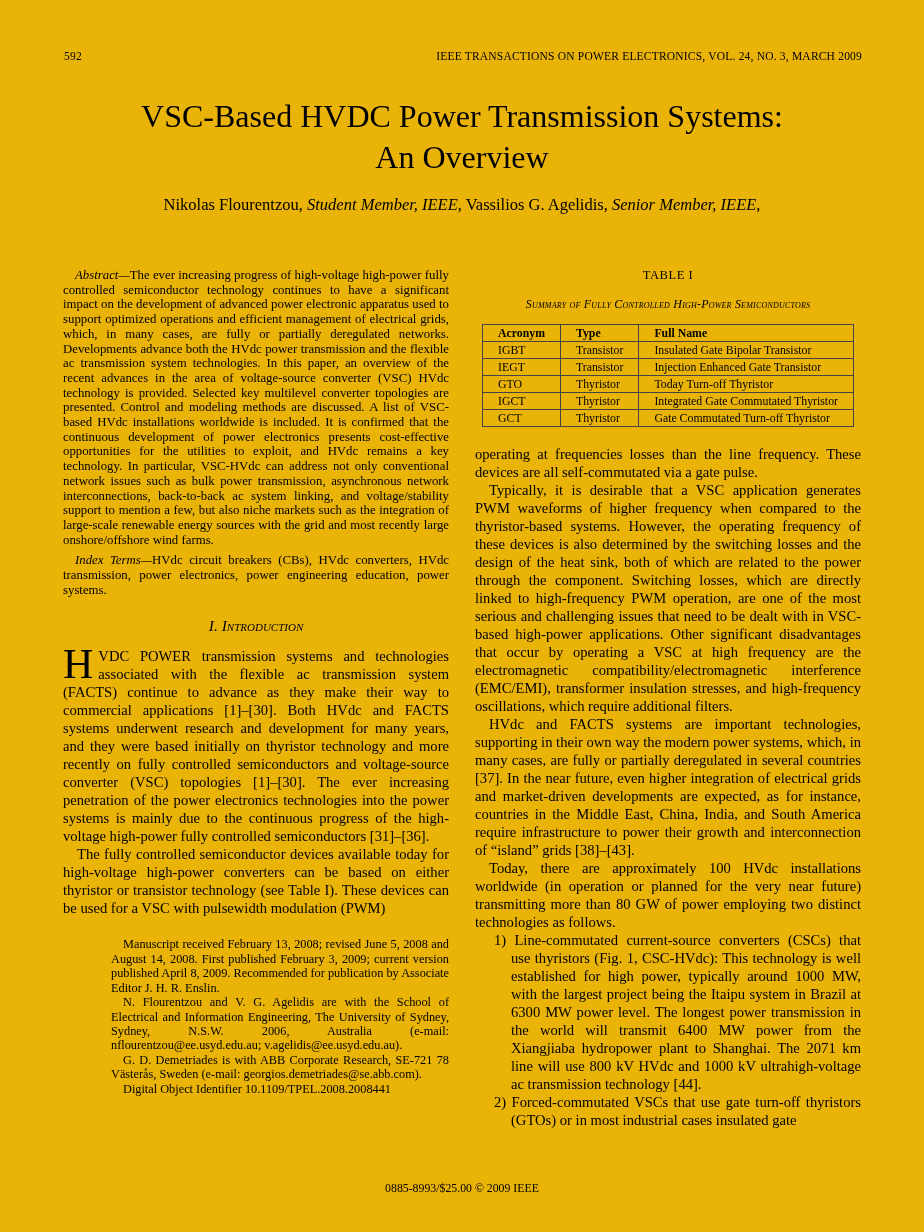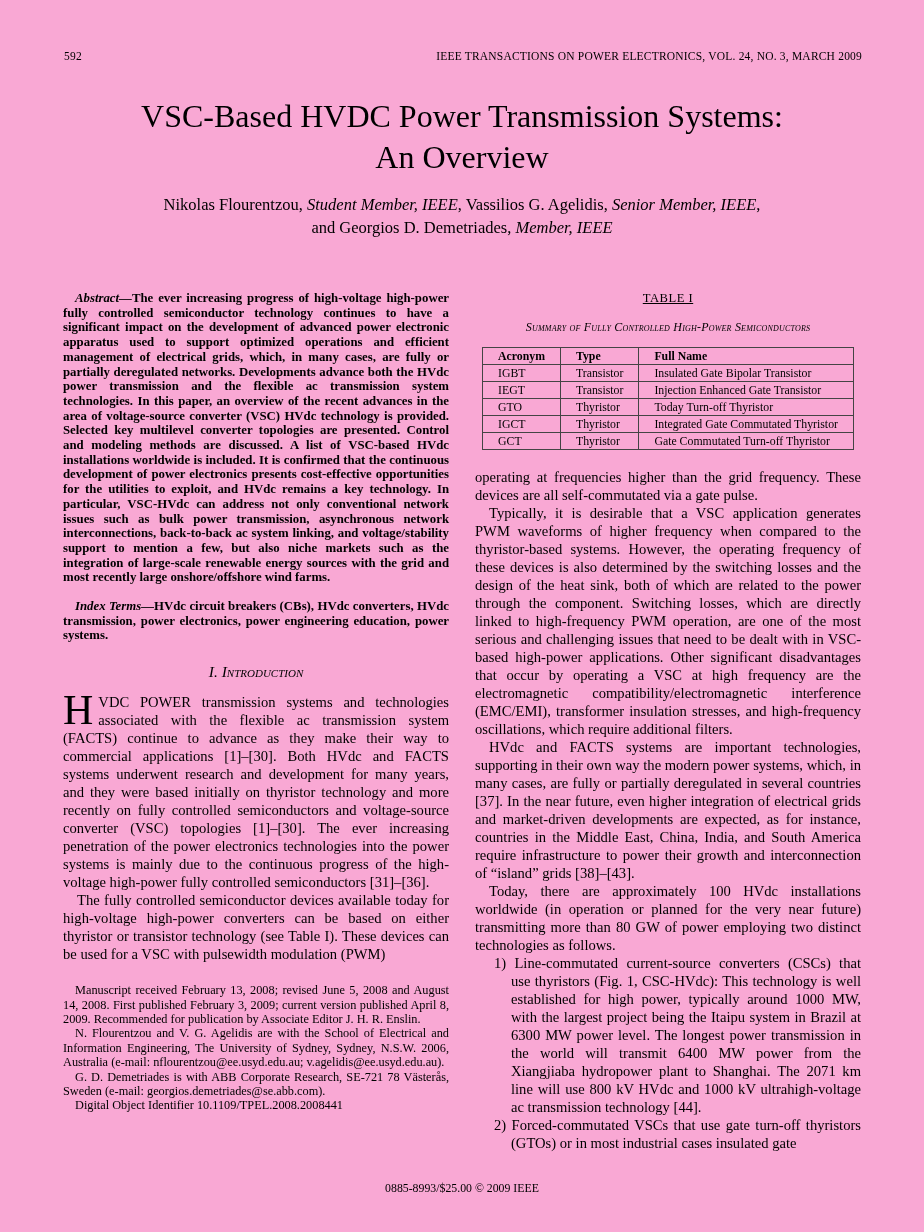--- a/index.html
+++ b/index.html
@@ -1,19 +1,19 @@
 <!DOCTYPE html>
 <html><head>
 <meta charset="utf-8">
 <style>
   * { margin: 0; padding: 0; box-sizing: border-box; }
   html, body { background: #ffffff; }
   .page {
     width: 924px; height: 1232px; position: relative;
-    background: #f9a8d4; color: #000;
+    background: #eab308; color: #000;
     font-family: "Liberation Serif", serif;
     overflow: hidden;
   }
   .running-header {
     position: absolute; top: 50px; left: 64px; right: 62px;
     display: flex; justify-content: space-between;
     font-size: 11.5px; letter-spacing: 0.2px;
   }
   .content { padding-top: 96px; }
   .title {
@@ -22,43 +22,43 @@
   }
   .authors {
     text-align: center; font-size: 16.5px; line-height: 23px; margin-top: 15px;
   }
   .authors .it { font-style: italic; text-align: center; }
   .columns {
     display: flex; gap: 26px; padding: 0 63px; margin-top: 52px;
   }
   .col { width: 386px; }
   p.abstract, p.index-terms {
-    font-weight: bold; font-size: 12.8px; line-height: 14.7px;
+    font-weight: normal; font-size: 12.8px; line-height: 14.7px;
     text-align: justify; text-indent: 12px;
   }
-  p.index-terms { margin-top: 14px; }
+  p.index-terms { margin-top: 6px; }
   .bi { font-style: italic; }
   .section-heading {
     text-align: center; font-weight: normal; font-variant: small-caps;
     font-size: 15.5px; margin: 20px 0 12px 0; font-style: italic;
   }
   p.body {
     font-size: 14.6px; line-height: 18px; text-align: justify;
   }
   p.body.indent { text-indent: 14px; }
   .dropcap {
     float: left; font-size: 42px; line-height: 33px;
     padding: 1px 5px 0 0;
   }
-  .footnotes { margin-top: 20px; }
+  .footnotes { margin-top: 20px; margin-left: 48px; }
   .footnotes p {
     font-size: 12.3px; line-height: 14.4px; text-align: justify; text-indent: 12px;
   }
   .table-block { text-align: center; margin-bottom: 18px; }
-  .table-label { font-size: 12.6px; letter-spacing: 0.5px; text-decoration: underline; }
+  .table-label { font-size: 12.6px; letter-spacing: 0.5px; }
   .table-caption { font-size: 12px; font-variant: small-caps; margin-top: 14px; letter-spacing: 0.2px; font-style: italic; }
   table.semis {
     margin: 12px auto 0 auto; border-collapse: collapse;
     font-size: 11.8px; width: 372px;
   }
   table.semis th, table.semis td {
     border: 1px solid #444; padding: 1px 15px; line-height: 14px;
   }
   table.semis th { text-align: left; font-weight: bold; }
   table.semis td { text-align: left; }
@@ -81,21 +81,20 @@
     <span>592</span>
     <span>IEEE TRANSACTIONS ON POWER ELECTRONICS, VOL. 24, NO. 3, MARCH 2009</span>
   </div>
 
   <div class="content">
 
     <h1 class="title"><span>VSC-Based HVDC Power Transmission Systems:</span><br><span>An Overview</span></h1>
 
     <div class="authors">
       <div><span>Nikolas Flourentzou, </span><span class="it">Student Member, IEEE</span><span>, Vassilios G. Agelidis, </span><span class="it">Senior Member, IEEE</span><span>,</span></div>
-      <div><span>and Georgios D. Demetriades, </span><span class="it">Member, IEEE</span></div>
     </div>
 
     <div class="columns">
 
       <div class="col left">
         <p class="abstract"><span class="bi">Abstract—</span><span>The ever increasing progress of high-voltage high-power fully controlled semiconductor technology continues to have a significant impact on the development of advanced power electronic apparatus used to support optimized operations and efficient management of electrical grids, which, in many cases, are fully or partially deregulated networks. Developments advance both the HVdc power transmission and the flexible ac transmission system technologies. In this paper, an overview of the recent advances in the area of voltage-source converter (VSC) HVdc technology is provided. Selected key multilevel converter topologies are presented. Control and modeling methods are discussed. A list of VSC-based HVdc installations worldwide is included. It is confirmed that the continuous development of power electronics presents cost-effective opportunities for the utilities to exploit, and HVdc remains a key technology. In particular, VSC-HVdc can address not only conventional network issues such as bulk power transmission, asynchronous network interconnections, back-to-back ac system linking, and voltage/stability support to mention a few, but also niche markets such as the integration of large-scale renewable energy sources with the grid and most recently large onshore/offshore wind farms.</span></p>
 
         <p class="index-terms"><span class="bi">Index Terms—</span><span>HVdc circuit breakers (CBs), HVdc converters, HVdc transmission, power electronics, power engineering education, power systems.</span></p>
 
         <h2 class="section-heading">I. Introduction</h2>
@@ -148,21 +147,21 @@
               </tr>
               <tr>
                 <td>GCT</td>
                 <td>Thyristor</td>
                 <td>Gate Commutated Turn-off Thyristor</td>
               </tr>
             </tbody>
           </table>
         </div>
 
-        <p class="body">operating at frequencies higher than the grid frequency. These devices are all self-commutated via a gate pulse.</p>
+        <p class="body">operating at frequencies losses than the line frequency. These devices are all self-commutated via a gate pulse.</p>
         <p class="body indent">Typically, it is desirable that a VSC application generates PWM waveforms of higher frequency when compared to the thyristor-based systems. However, the operating frequency of these devices is also determined by the switching losses and the design of the heat sink, both of which are related to the power through the component. Switching losses, which are directly linked to high-frequency PWM operation, are one of the most serious and challenging issues that need to be dealt with in VSC-based high-power applications. Other significant disadvantages that occur by operating a VSC at high frequency are the electromagnetic compatibility/electromagnetic interference (EMC/EMI), transformer insulation stresses, and high-frequency oscillations, which require additional filters.</p>
         <p class="body indent">HVdc and FACTS systems are important technologies, supporting in their own way the modern power systems, which, in many cases, are fully or partially deregulated in several countries [37]. In the near future, even higher integration of electrical grids and market-driven developments are expected, as for instance, countries in the Middle East, China, India, and South America require infrastructure to power their growth and interconnection of “island” grids [38]–[43].</p>
         <p class="body indent">Today, there are approximately 100 HVdc installations worldwide (in operation or planned for the very near future) transmitting more than 80 GW of power employing two distinct technologies as follows.</p>
 
         <div class="olist">
           <p class="list-item"><span>1)</span> <span>Line-commutated current-source converters (CSCs) that use thyristors (Fig. 1, CSC-HVdc): This technology is well established for high power, typically around 1000 MW, with the largest project being the Itaipu system in Brazil at 6300 MW power level. The longest power transmission in the world will transmit 6400 MW power from the Xiangjiaba hydropower plant to Shanghai. The 2071 km line will use 800 kV HVdc and 1000 kV ultrahigh-voltage ac transmission technology [44].</span></p>
           <p class="list-item"><span>2)</span> <span>Forced-commutated VSCs that use gate turn-off thyristors (GTOs) or in most industrial cases insulated gate</span></p>
         </div>
 
       </div>

